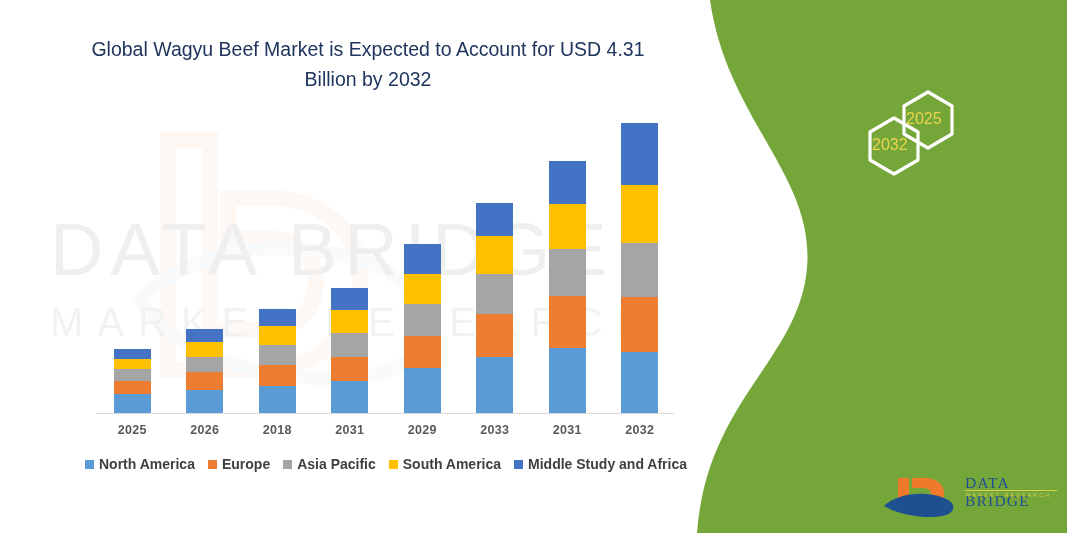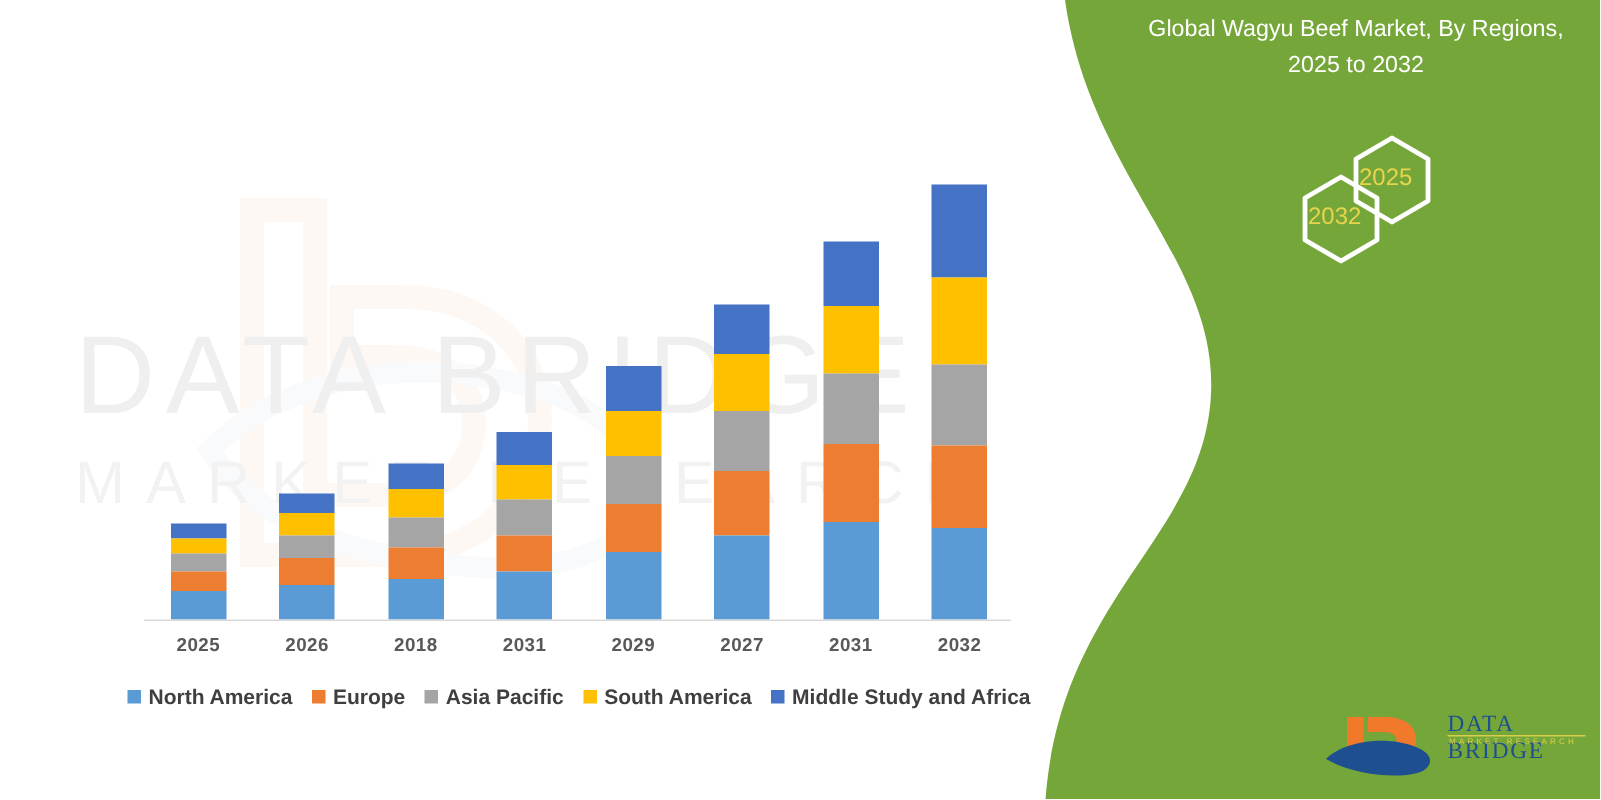--- a/index.html
+++ b/index.html
@@ -60,20 +60,21 @@
 
   <div class="wm-wrap">
     <svg class="wm-logo" viewBox="0 0 330 300">
       <path d="M58 20 L58 250 L150 250 C215 250 250 205 250 160 C250 112 212 78 160 78 L118 78 L118 118 L155 118 C186 118 206 136 206 162 C206 190 186 210 152 210 L100 210 L100 20 Z" fill="none" stroke="#fdeae0" stroke-width="16"></path>
       <path d="M30 180 C80 130 170 115 250 140 C300 156 322 186 320 210 C316 244 268 262 205 258 C120 252 56 224 30 180 Z" fill="none" stroke="#eaf0f8" stroke-width="14"></path>
     </svg>
     <div class="wm-text">DATA BRIDGE</div>
     <div class="wm-text2">MARKET RESEARCH</div>
   </div>
 
+  <div class="chart-title">Global Wagyu Beef Market is Expected to Account for USD 4.31 Billion by 2032</div>
 
   <div class="bars" id="bars">
       <div class="bar-col">
         <div class="bar">
           <div class="seg" style="height: 18.8069px; background: rgb(91, 155, 213);"></div>
           <div class="seg" style="height: 13.5828px; background: rgb(237, 125, 49);"></div>
           <div class="seg" style="height: 11.4931px; background: rgb(165, 165, 165);"></div>
           <div class="seg" style="height: 10.4483px; background: rgb(255, 192, 0);"></div>
           <div class="seg" style="height: 9.40345px; background: rgb(68, 114, 196);"></div>
         </div>
@@ -142,21 +143,21 @@
         </div>
       </div>
     </div>
   <div class="axis-line"></div>
   <div class="xlabels" id="xlabels">
       <div class="xlab">2025</div>
       <div class="xlab">2026</div>
       <div class="xlab">2018</div>
       <div class="xlab">2031</div>
       <div class="xlab">2029</div>
-      <div class="xlab">2027</div>
+      <div class="xlab">2033</div>
       <div class="xlab">2031</div>
       <div class="xlab">2032</div>
     </div>
 
   <div class="legend" id="legend">
       <div class="leg-item">
         <span class="leg-sw" style="background: rgb(91, 155, 213);"></span>
         <span class="leg-tx">North America</span>
       </div>
       <div class="leg-item">
@@ -177,21 +178,20 @@
       </div>
     </div>
 
 
   <div class="green">
     <svg width="400" height="533" viewBox="0 0 400 533">
       <path id="greenShape" d="M 43 0 C 60 120, 148 175, 140 268 C 132 360, 40 400, 30 533 L 400 533 L 400 0 Z" fill="#75A639"></path>
     </svg>
   </div>
 
-  <div class="g-title">Global Wagyu Beef Market, By Regions, 2025 to 2032</div>
 
   <div class="hexes">
     <svg width="160" height="120" viewBox="0 0 160 120">
       <polygon points="42,44 66,30 90,44 90,72 66,86 42,72" fill="none" stroke="#ffffff" stroke-width="3.2" stroke-linejoin="round"></polygon>
       <polygon points="76,18 100,4 124,18 124,46 100,60 76,46" fill="none" stroke="#ffffff" stroke-width="3.2" stroke-linejoin="round"></polygon>
     </svg>
     <span class="hex-label" style="left:44px;top:48px;">2032</span>
     <span class="hex-label" style="left:78px;top:22px;">2025</span>
   </div>
 

